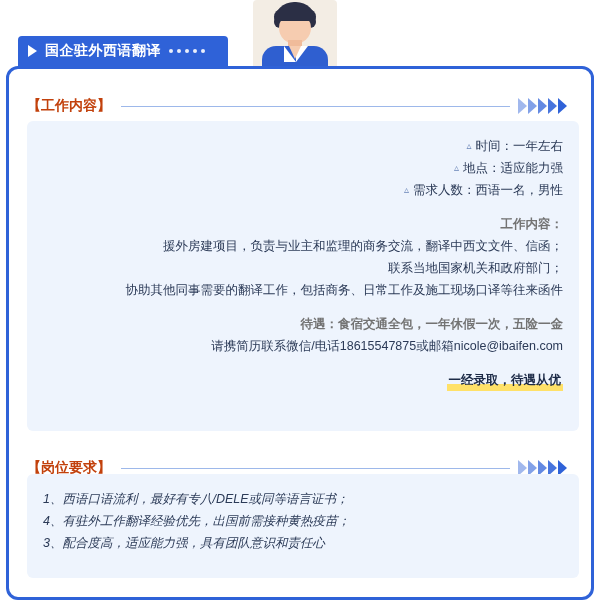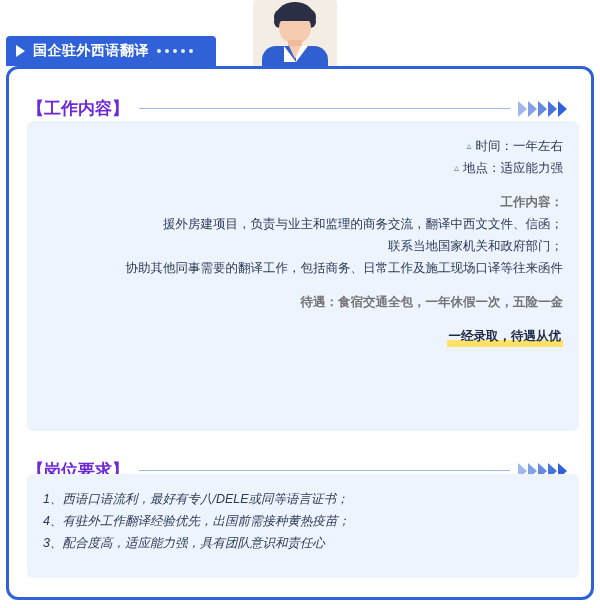--- a/index.html
+++ b/index.html
@@ -99,21 +99,21 @@
     top: 46px;
     width: 12px;
     height: 13px;
     background: #f6ccb0;
     clip-path: polygon(0 0, 100% 0, 50% 100%);
   }
 
   
   .title-tab {
     position: absolute;
-    left: 6px;
+    left: 18px;
     top: 36px;
     width: 210px;
     height: 30px;
     background: #2f62d8;
     border-radius: 4px 4px 0 0;
     display: flex;
     align-items: center;
     padding-left: 10px;
     box-sizing: border-box;
   }
@@ -159,22 +159,22 @@
 
   
   .sec-header {
     position: absolute;
     display: flex;
     align-items: center;
     width: 540px;
     left: 18px;
   }
   .sec-title {
-    color: #6d28d9;
-    font-size: 17px;
+    color: #c2410c;
+    font-size: 14px;
     font-weight: bold;
     white-space: nowrap;
   }
   .sec-line {
     flex: 1;
     height: 0;
     border-top: 1px solid #9db8ea;
     margin: 0 8px 0 10px;
   }
   .chev {
@@ -267,27 +267,29 @@
         <span></span>
         <span></span>
         <span></span>
         <span></span>
     </div>
   </div>
 
   <div class="card" style="top:52px; height:310px;text-align:right;">
     <div class="line tri-bullet">时间：一年左右</div>
     <div class="line tri-bullet">地点：适应能力强</div>
+    <div class="line tri-bullet">需求人数：西语一名，男性</div>
     <div class="gap"></div>
     <div class="line bold">工作内容：</div>
     <div class="line">援外房建项目，负责与业主和监理的商务交流，翻译中西文文件、信函；</div>
     <div class="line">联系当地国家机关和政府部门；</div>
     <div class="line">协助其他同事需要的翻译工作，包括商务、日常工作及施工现场口译等往来函件</div>
     <div class="gap"></div>
     <div class="line bold">待遇：食宿交通全包，一年休假一次，五险一金</div>
+    <div class="line">请携简历联系微信/电话18615547875或邮箱nicole@ibaifen.com</div>
     <div class="gap"></div>
     <div class="line">
       <span class="highlight">一经录取，待遇从优</span>
     </div>
   </div>
 
   <div class="sec-header" style="top:390px;font-family:Liberation Serif, serif;">
     <div class="sec-title">【岗位要求】</div>
     <div class="sec-line"></div>
     <div class="chev">

